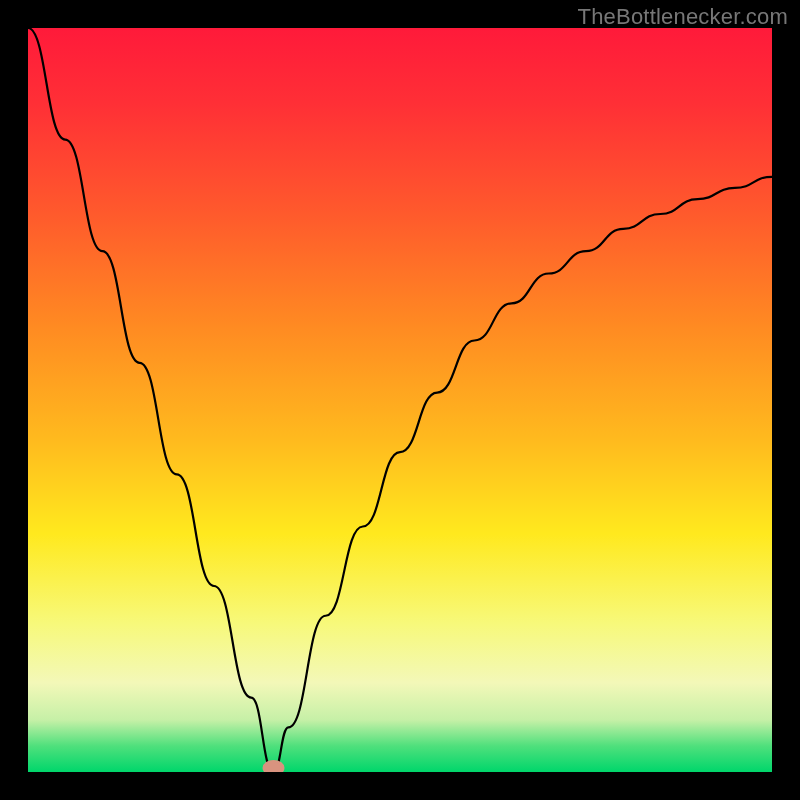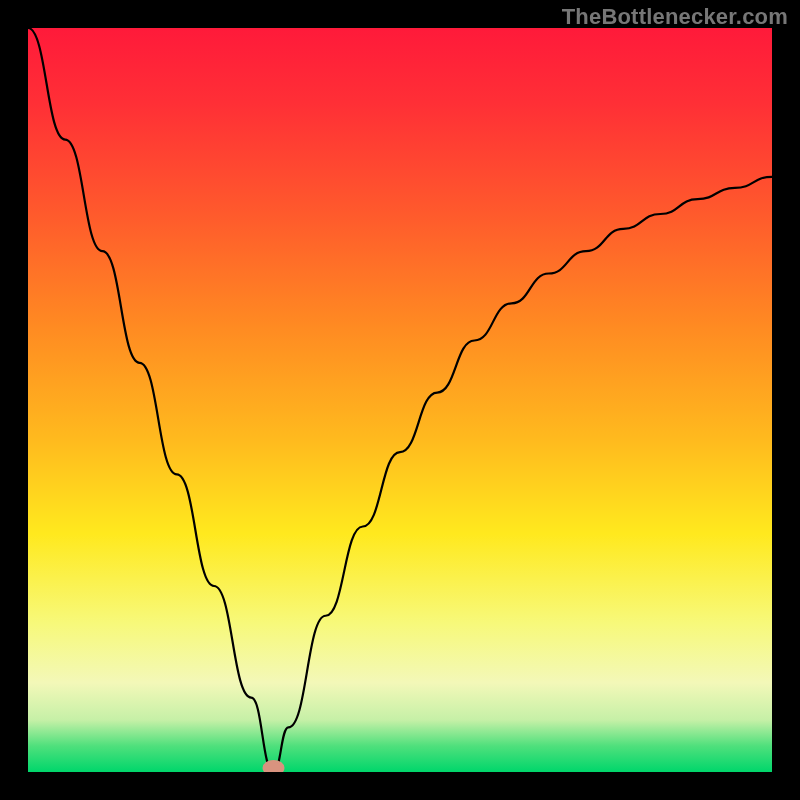--- a/index.html
+++ b/index.html
@@ -18,21 +18,21 @@
     width: 744px;
     height: 744px;
     overflow: hidden;
   }
   .attribution {
     position: absolute;
     top: 4px;
     right: 12px;
     color: #777;
     font-size: 22px;
-    font-weight: 700;
+    font-weight: 400;
     letter-spacing: 0.2px;
   }
   svg { display: block; }
 </style>
 </head>
 <body>
 
 <div class="attribution">TheBottlenecker.com</div>
 
 <div class="frame">

